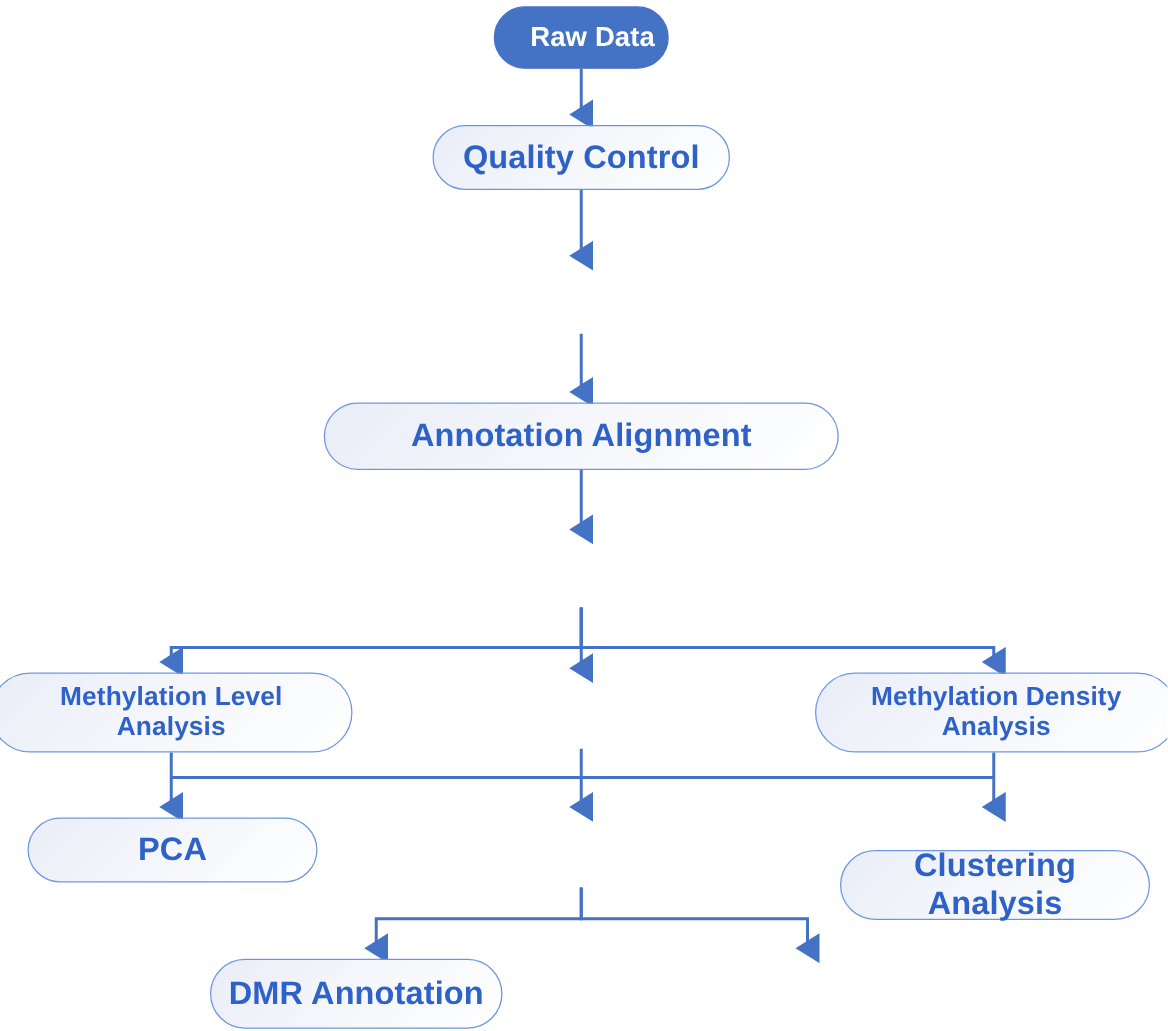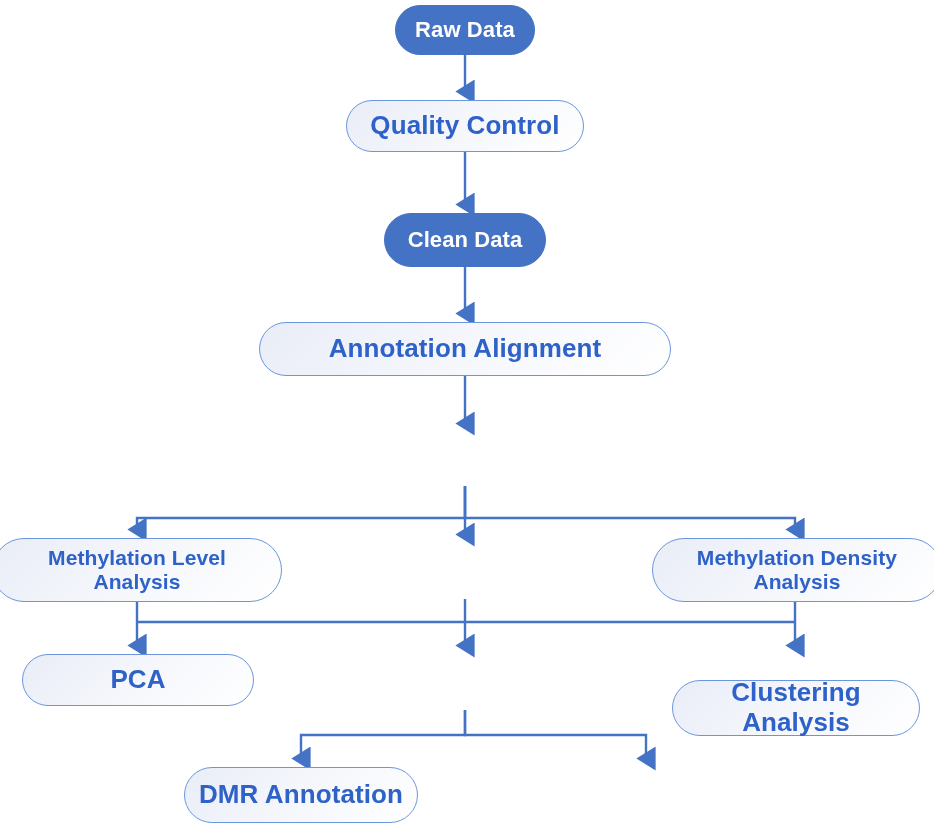--- a/index.html
+++ b/index.html
@@ -36,20 +36,21 @@
     font-weight: bold;
     line-height: 1.15;
     letter-spacing: 0.1px;
     z-index: 2;
   }
   .node.filled {
     background: #4472c4;
     color: #ffffff;
     border: 1px solid #4472c4;
     font-size: 22px;
+    justify-content: flex-end;
   }
   .node.light {
     background: linear-gradient(135deg, #e9edf7 0%, #f4f6fb 45%, #ffffff 100%);
     color: #2e62c8;
     border: 1px solid #6b96de;
     font-size: 26px;
   }
   .node.light.two-line {
     font-size: 21px;
   }
@@ -90,23 +91,20 @@
   </svg>
 
   <div class="node filled" style="left:395px; top:5px; width:140px; height:50px;">
     <span class="node-label">Raw Data</span>
   </div>
 
   <div class="node light" style="left:346px; top:100px; width:238px; height:52px;">
     <span class="node-label">Quality Control</span>
   </div>
 
-  <div class="node filled" style="left:384px; top:213px; width:162px; height:54px;">
-    <span class="node-label">Clean Data</span>
-  </div>
 
   <div class="node light" style="left:259px; top:322px; width:412px; height:54px;">
     <span class="node-label">Annotation Alignment</span>
   </div>
 
 
   <div class="node light two-line" style="left:-8px; top:538px; width:290px; height:64px;">
     <span class="node-label">Methylation Level
 Analysis</span>
   </div>
@@ -119,18 +117,18 @@
 
   <div class="node light" style="left:22px; top:654px; width:232px; height:52px;">
     <span class="node-label">PCA</span>
   </div>
 
 
   <div class="node light" style="left:672px; top:680px; width:248px; height:56px;align-items:center;">
     <span class="node-label">Clustering Analysis</span>
   </div>
 
-  <div class="node light" style="left:184px; top:767px; width:234px; height:56px;">
+  <div class="node light" style="left:168px; top:767px; width:234px; height:56px;">
     <span class="node-label">DMR Annotation</span>
   </div>
 
 
 </div>
 
 </body></html>

